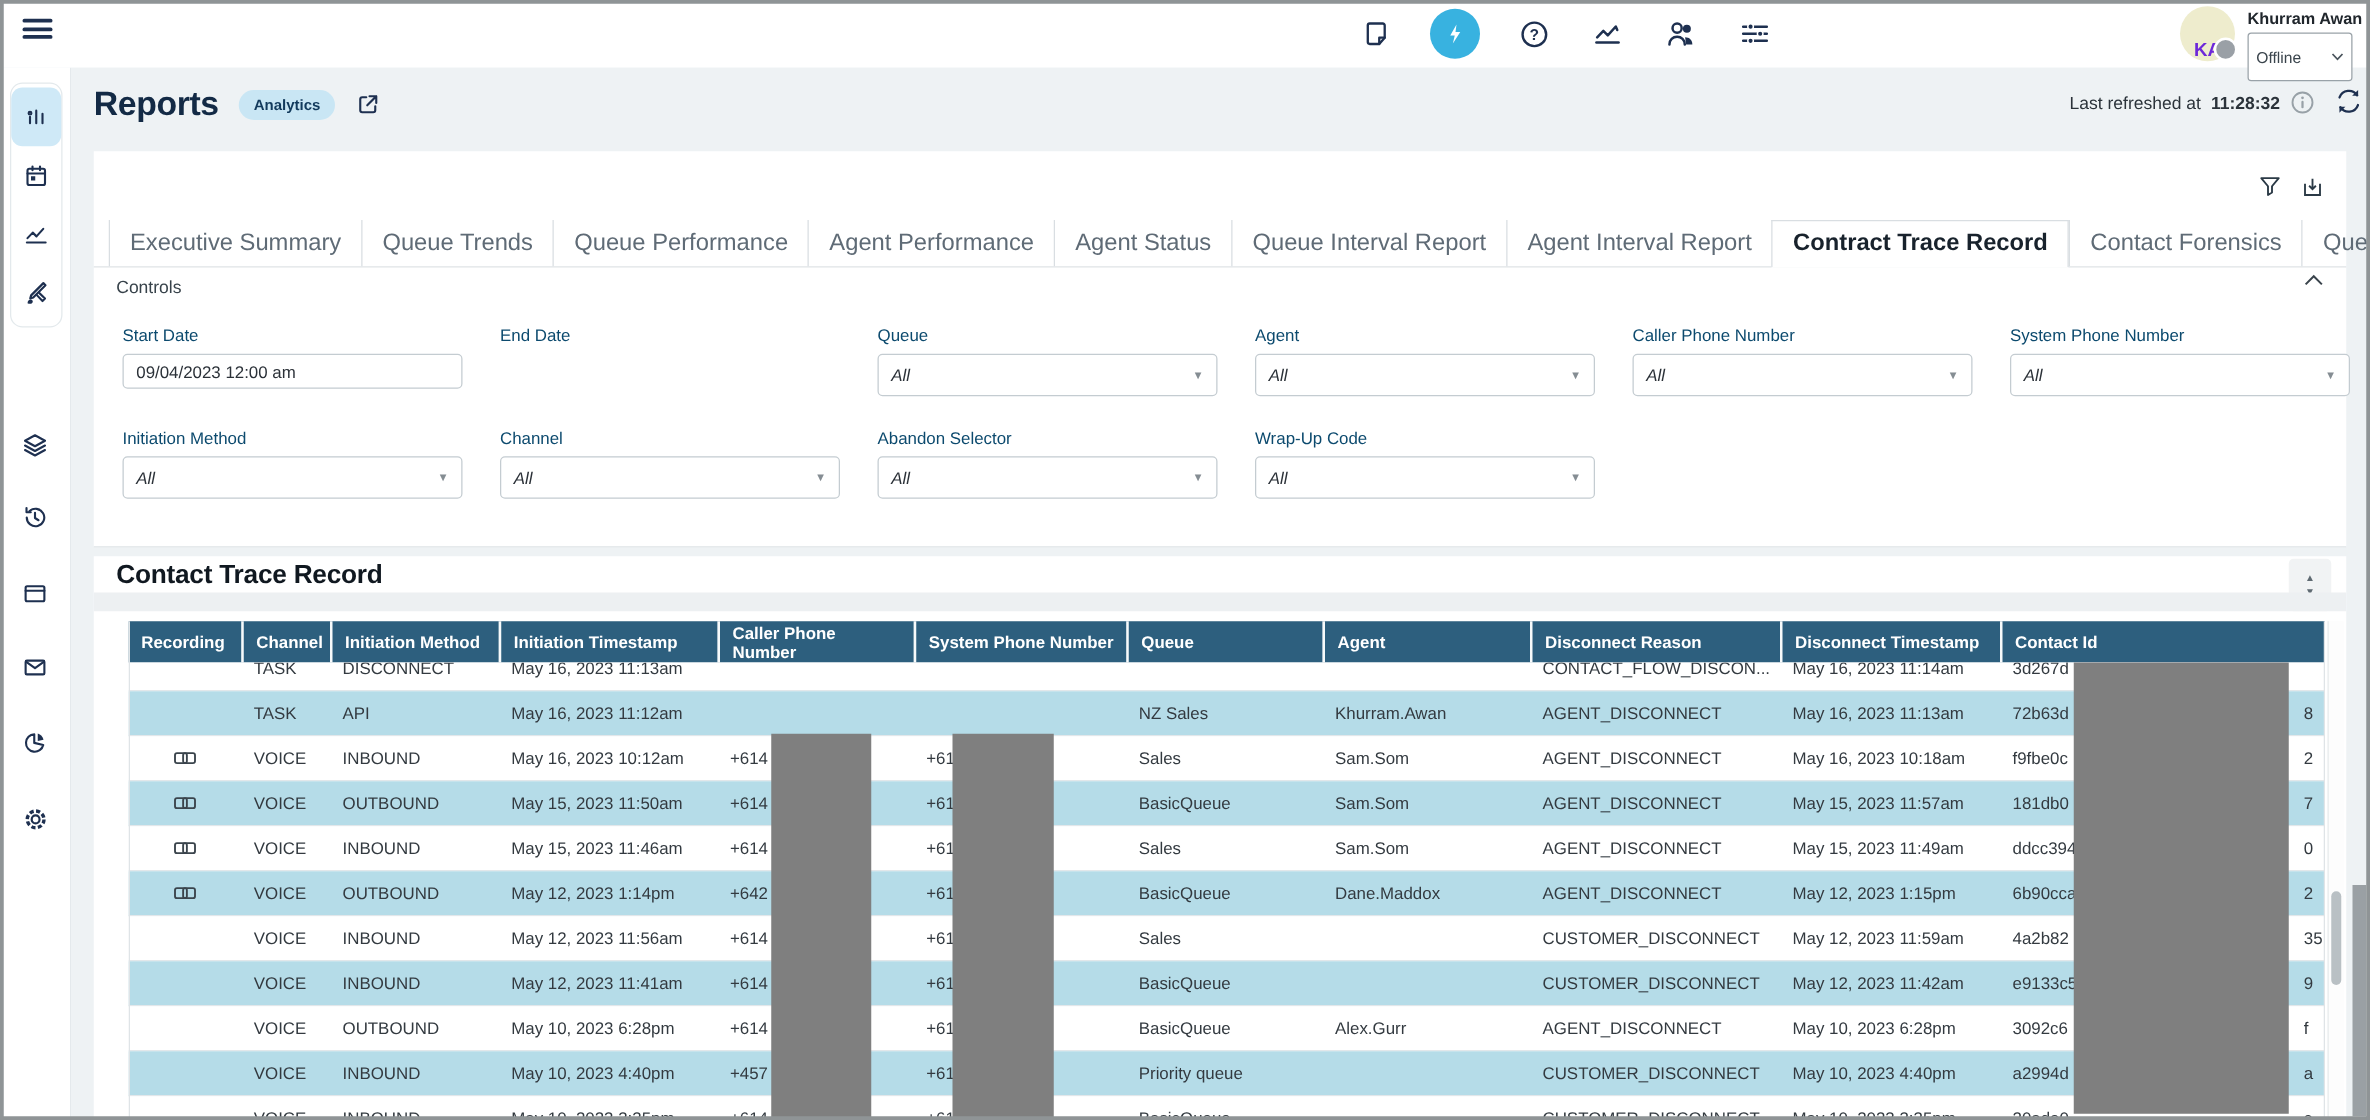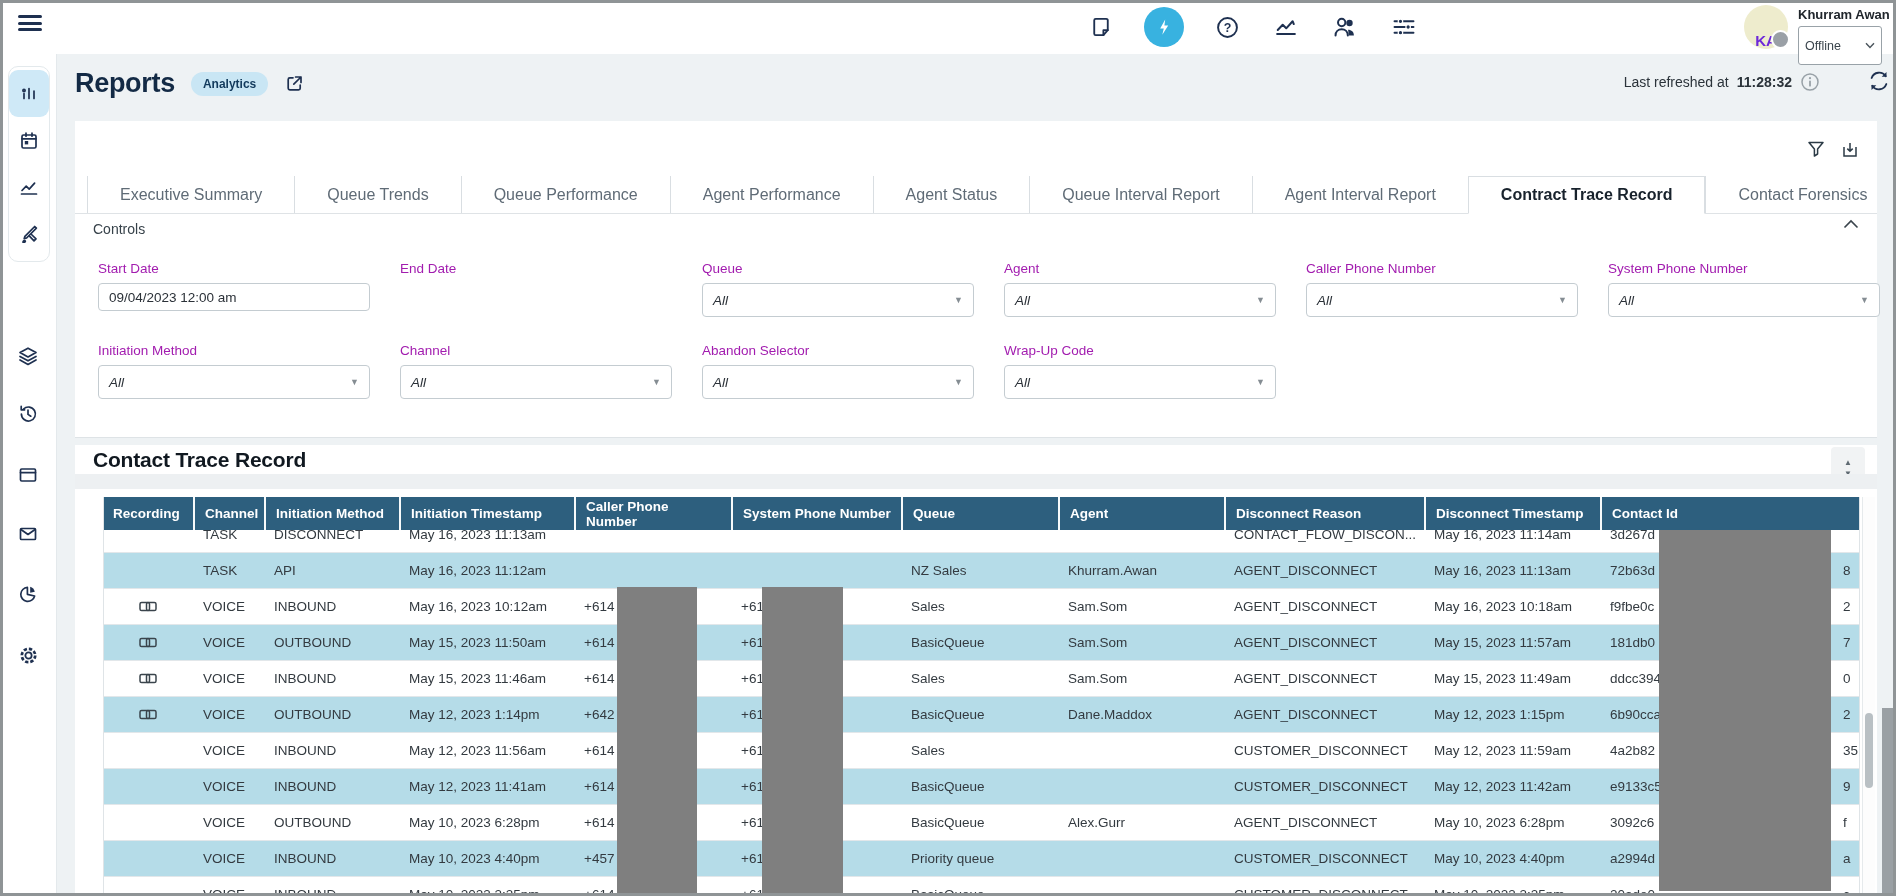--- a/index.html
+++ b/index.html
@@ -32,44 +32,44 @@
   .side-group{position:absolute;left:8px;top:12px;width:40px;border:1px solid #e3e9ec;border-radius:10px;padding:3px 0;background:#fff;}
   .tile{width:40px;height:47px;display:flex;align-items:center;justify-content:center;cursor:pointer;}
   .tile.active{background:#cfe9f7;border-radius:9px;}
   .side-solo{position:absolute;left:8px;width:40px;height:44px;display:flex;align-items:center;justify-content:center;cursor:pointer;}
 
   
   .main{position:absolute;left:56px;top:54px;right:0;bottom:0;background:#eef2f4;}
   .page-head{position:absolute;left:19px;top:14px;display:flex;align-items:center;gap:16px;}
   .page-title{font-size:27px;font-weight:bold;color:#132a45;letter-spacing:-.3px;}
   .badge{background:#c9e6f4;color:#123a5c;font-size:12px;font-weight:bold;padding:5px 12px;border-radius:12px;}
-  .refresh-row{position:absolute;top:18px;right:76px;display:flex;align-items:center;gap:8px;font-size:14px;color:#2b333a;}
+  .refresh-row{position:absolute;top:18px;right:44px;display:flex;align-items:center;gap:8px;font-size:14px;color:#2b333a;}
   .refresh-time{font-weight:bold;}
   .refresh-btn{position:absolute;top:14px;right:4px;cursor:pointer;}
 
   
   .card1{position:absolute;left:19px;top:67px;width:1802px;height:316px;background:#fff;border-bottom:1px solid #dee3e6;}
   .card2{position:absolute;left:19px;top:391px;width:1802px;height:451px;background:#fff;overflow:hidden;}
 
   .card-tools{position:absolute;top:20px;right:18px;display:flex;gap:16px;z-index:5;}
   .tool-btn{cursor:pointer;}
 
   
   .tabs{position:absolute;left:0;right:0;top:55px;height:37px;display:flex;align-items:stretch;border-bottom:1px solid #dfe3e6;padding-left:0;}
-  .tab{display:flex;align-items:center;padding:0 32px;font-size:16px;color:#5f6b76;cursor:pointer;border-left:1px solid #d9dee2;white-space:nowrap;}
+  .tab{display:flex;align-items:center;padding:0 16px;font-size:19px;color:#5f6b76;cursor:pointer;border-left:1px solid #d9dee2;white-space:nowrap;}
   .tab:first-child{margin-left:12px;}
   .tab.active{background:#fff;border:1px solid #d9dee2;border-bottom:1px solid #fff;margin-bottom:-1px;color:#18222c;font-weight:bold;}
   .tab-end{width:52px;border-right:1px solid #d9dee2;}
 
   
   .controls{position:absolute;left:0;right:0;top:92px;bottom:0;}
   .controls-title{position:absolute;left:18px;top:8px;font-size:14px;color:#37424a;}
   .controls-collapse{position:absolute;right:18px;top:6px;cursor:pointer;}
   .fields{position:absolute;left:23px;top:48px;display:grid;grid-template-columns:repeat(6,272px);column-gap:30px;row-gap:26px;}
-  .field-label{font-size:13.5px;color:#a21caf;margin-bottom:7px;}
+  .field-label{font-size:13.5px;color:#0c4a6e;margin-bottom:7px;}
   .tinput{width:272px;height:28px;box-sizing:border-box;border:1px solid #c4ccd1;border-radius:4px;background:#fff;
     font-family:"Liberation Sans",sans-serif;font-size:13.5px;color:#2b3138;padding:0 10px;outline:none;}
   .tselect{width:272px;height:17px;box-sizing:border-box;border:1px solid #c4ccd1;border-radius:4px;background:#fff;
     display:flex;align-items:center;justify-content:space-between;padding:16px 10px;font-size:13.5px;color:#2b3138;cursor:pointer;font-style:italic;}
   .tselect .arrow{font-size:9px;color:#858d93;}
 
   
   .section-title{position:absolute;left:18px;top:3px;font-size:21px;font-weight:bold;color:#101820;letter-spacing:-.2px;}
   .stepper{position:absolute;right:12px;top:2px;width:34px;height:42px;background:#f1f3f4;border-radius:4px;
     display:flex;flex-direction:column;align-items:center;justify-content:center;gap:3px;cursor:pointer;}

